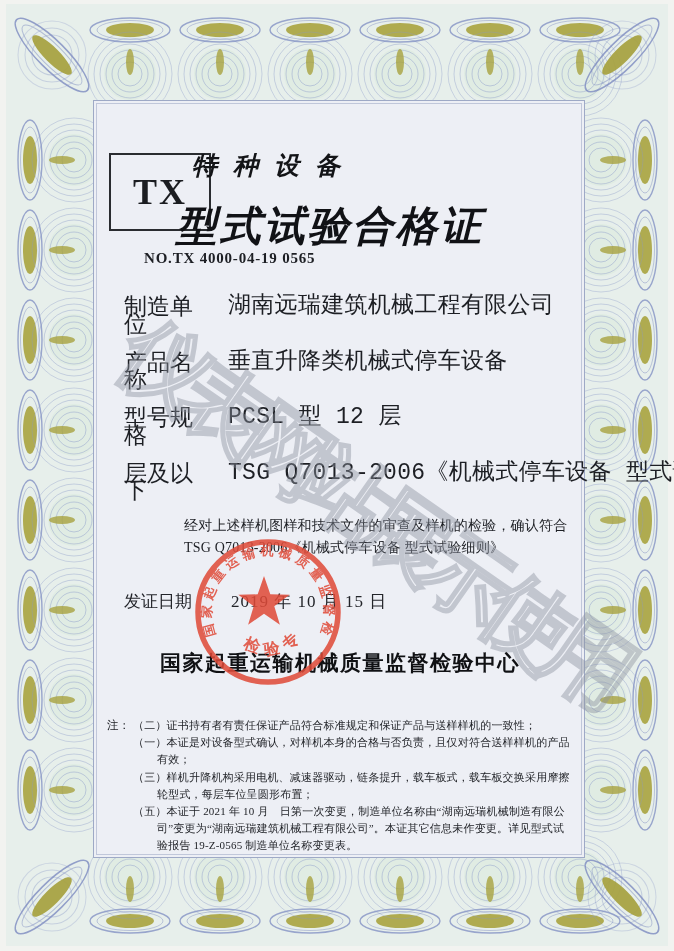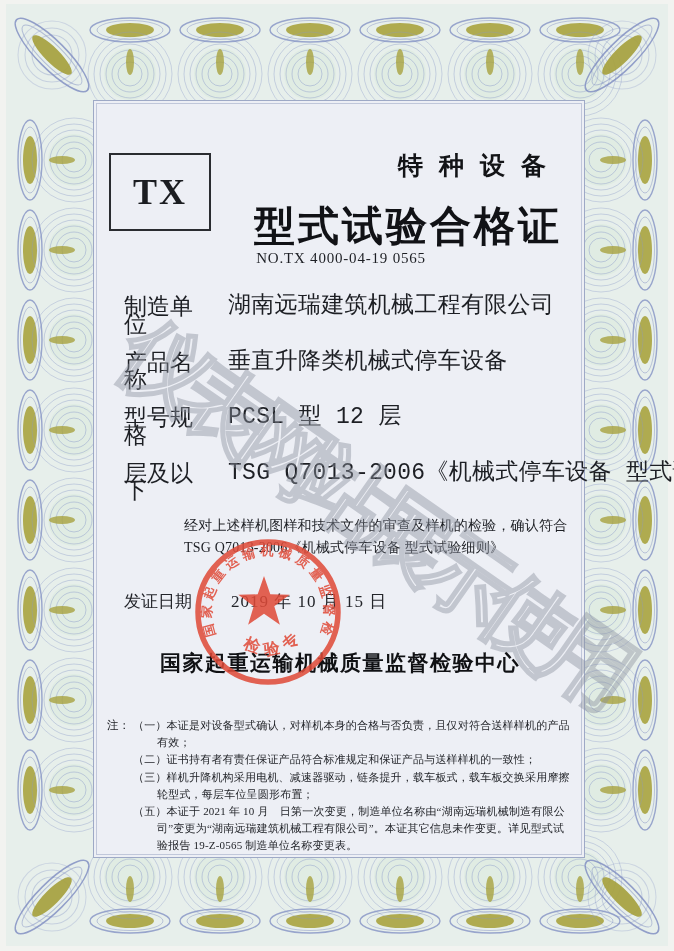--- a/index.html
+++ b/index.html
@@ -20,26 +20,26 @@
   }
   .panel::before{
     content:"";position:absolute;inset:2px;border:1px solid #c0c7da;pointer-events:none;
   }
   .content{position:absolute;left:0;top:0;width:492px;height:758px;z-index:4;}
   .tx-box{
     position:absolute;left:15px;top:52px;width:98px;height:74px;
     border:2px solid #2a2c30;display:flex;align-items:center;justify-content:center;
     font-weight:bold;font-size:36px;letter-spacing:2px;color:#1b1d21;
   }
-  .headings{position:absolute;left:68px;top:48px;width:400px;text-align:right;}
+  .headings{position:absolute;left:82px;top:48px;width:400px;text-align:left;font-style:italic;}
   .supertitle{font-size:25px;font-weight:bold;letter-spacing:16px;padding-left:16px;color:#131417;}
   .main-title{font-size:41px;font-weight:bold;letter-spacing:3px;margin-top:17px;color:#111216;}
   .cert-no{
-    position:absolute;left:37px;top:149px;width:420px;text-align:center;
-    font-size:15px;letter-spacing:0.8px;color:#1d1f24;
+    position:absolute;left:50px;top:149px;width:420px;
+    font-size:15px;letter-spacing:0.8px;color:#1d1f24;font-weight:bold;
   }
   .fields{position:absolute;left:30px;top:197px;width:450px;}
   .field-row{display:flex;margin-bottom:20.5px;font-size:23px;line-height:17.5px;}
   .field-label{width:72px;flex:0 0 72px;color:#1d1f24;}
   .field-value{margin-left:32px;letter-spacing:0.3px;color:#1d1f24;white-space:nowrap;font-family:Liberation Mono, monospace;}
   .conclusion{
     position:absolute;left:90px;top:414px;width:400px;
     font-size:14px;line-height:22px;color:#1d1f24;letter-spacing:0.2px;
   }
   .issue-row{position:absolute;left:30px;top:489px;display:flex;font-size:17px;}
@@ -171,22 +171,22 @@
       <div class="issue-row">
         <span class="issue-label">发证日期</span>
         <span class="issue-value">2019 年 10 月 15 日</span>
       </div>
 
       <div class="authority">国家起重运输机械质量监督检验中心</div>
 
       <div class="notes">
         <span class="notes-label">注：</span>
         <ol class="notes-list">
+          <li>（二）证书持有者有责任保证产品符合标准规定和保证产品与送样样机的一致性；</li>
           <li>（一）本证是对设备型式确认，对样机本身的合格与否负责，且仅对符合送样样机的产品有效；</li>
-          <li>（二）证书持有者有责任保证产品符合标准规定和保证产品与送样样机的一致性；</li>
           <li>（三）样机升降机构采用电机、减速器驱动，链条提升，载车板式，载车板交换采用摩擦轮型式，每层车位呈圆形布置；</li>
           <li>（五）本证于 2021 年 10 月　日第一次变更，制造单位名称由“湖南远瑞机械制造有限公司”变更为“湖南远瑞建筑机械工程有限公司”。本证其它信息未作变更。详见型式试验报告 19-Z-0565 制造单位名称变更表。</li>
         </ol>
       </div>
 
     </div>
   </div>
 
   <svg class="layer wm-svg" width="674" height="951" viewBox="0 0 674 951" aria-hidden="true">
     <text transform="translate(112,366) rotate(35)" font-family="DejaVu Sans, Liberation Sans, sans-serif" font-size="88" font-weight="bold" letter-spacing="-14" fill="none" stroke="#8d93a0" stroke-width="2.3" opacity="0.44">仪表网站展示使用</text>

